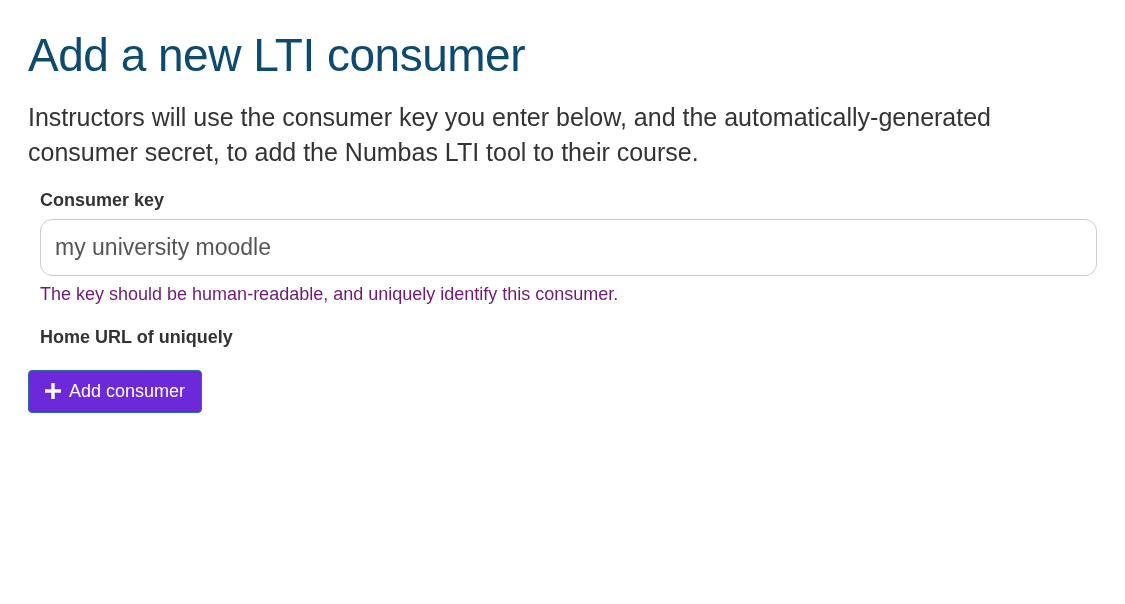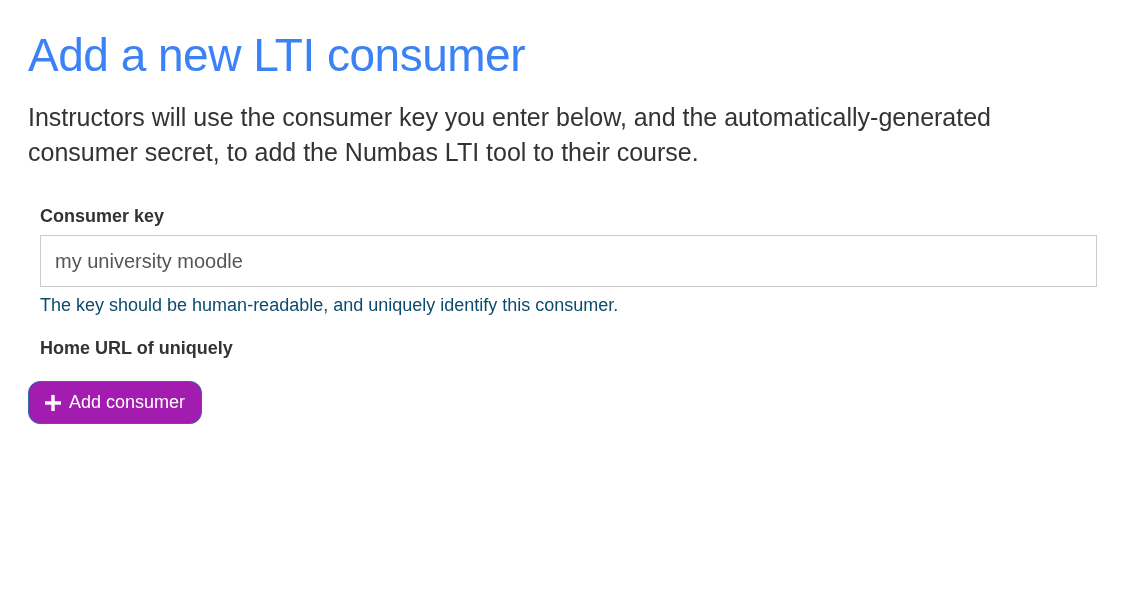--- a/index.html
+++ b/index.html
@@ -10,69 +10,69 @@
     body {
       font-family: -apple-system, BlinkMacSystemFont, "Segoe UI", Helvetica, Arial, sans-serif;
       color: #333;
       background: #fff;
       padding: 28px;
       width: 1125px;
     }
     h1 {
       font-size: 46px;
       font-weight: 500;
-      color: #3b82f6;
+      color: #0c4a6e;
       margin-bottom: 18px;
       letter-spacing: -0.5px;
     }
     .lead {
       font-size: 25px;
       font-weight: 300;
       color: #333;
       line-height: 1.4;
-      margin-bottom: 36px;
+      margin-bottom: 20px;
     }
     .form-group {
       margin-bottom: 22px;
       padding-left: 12px;
     }
     .form-label {
       display: block;
       font-size: 18px;
       font-weight: 700;
       color: #333;
       margin-bottom: 8px;
     }
     .form-control {
       width: 100%;
       padding: 10px 14px;
-      font-size: 20px;
+      font-size: 23px;
       line-height: 1.5;
       color: #555;
       background-color: #fff;
       border: 1px solid #ccc;
-      border-radius: 0;
+      border-radius: 12px;
       font-family: inherit;
     }
     .help-text {
       font-size: 18px;
-      color: #0c4a6e;
+      color: #701a75;
       margin-top: 8px;
     }
     .btn {
       display: inline-flex;
       align-items: center;
       gap: 8px;
       padding: 10px 16px;
       font-size: 18px;
       font-weight: 400;
       color: #fff;
-      background-color: #a21caf;
+      background-color: #6d28d9;
       border: 1px solid #2e6da4;
-      border-radius: 12px;
+      border-radius: 4px;
       cursor: pointer;
       font-family: inherit;
     }
     .plus-icon {
       display: inline-block;
       width: 16px;
       height: 16px;
     }
     .plus-icon svg {
       display: block;

